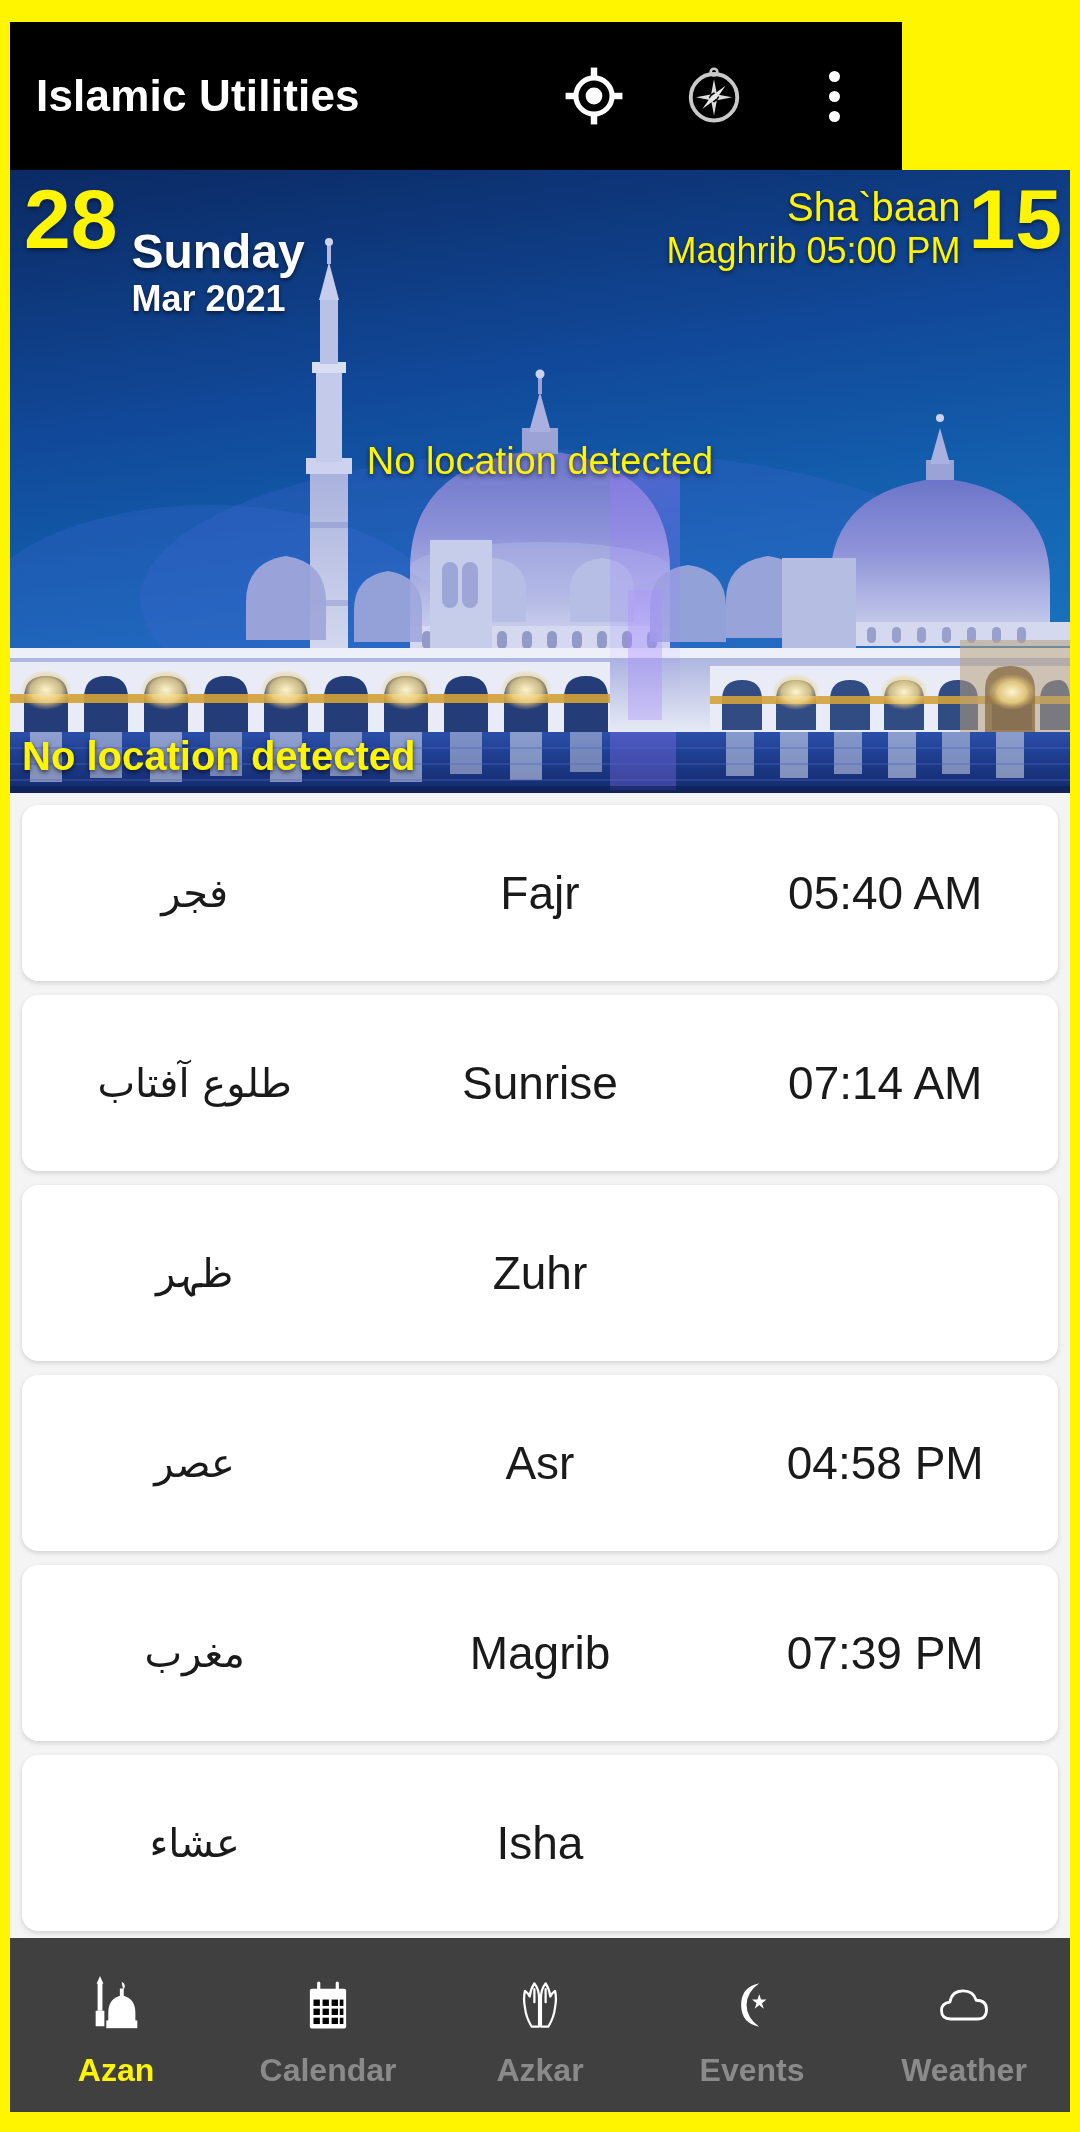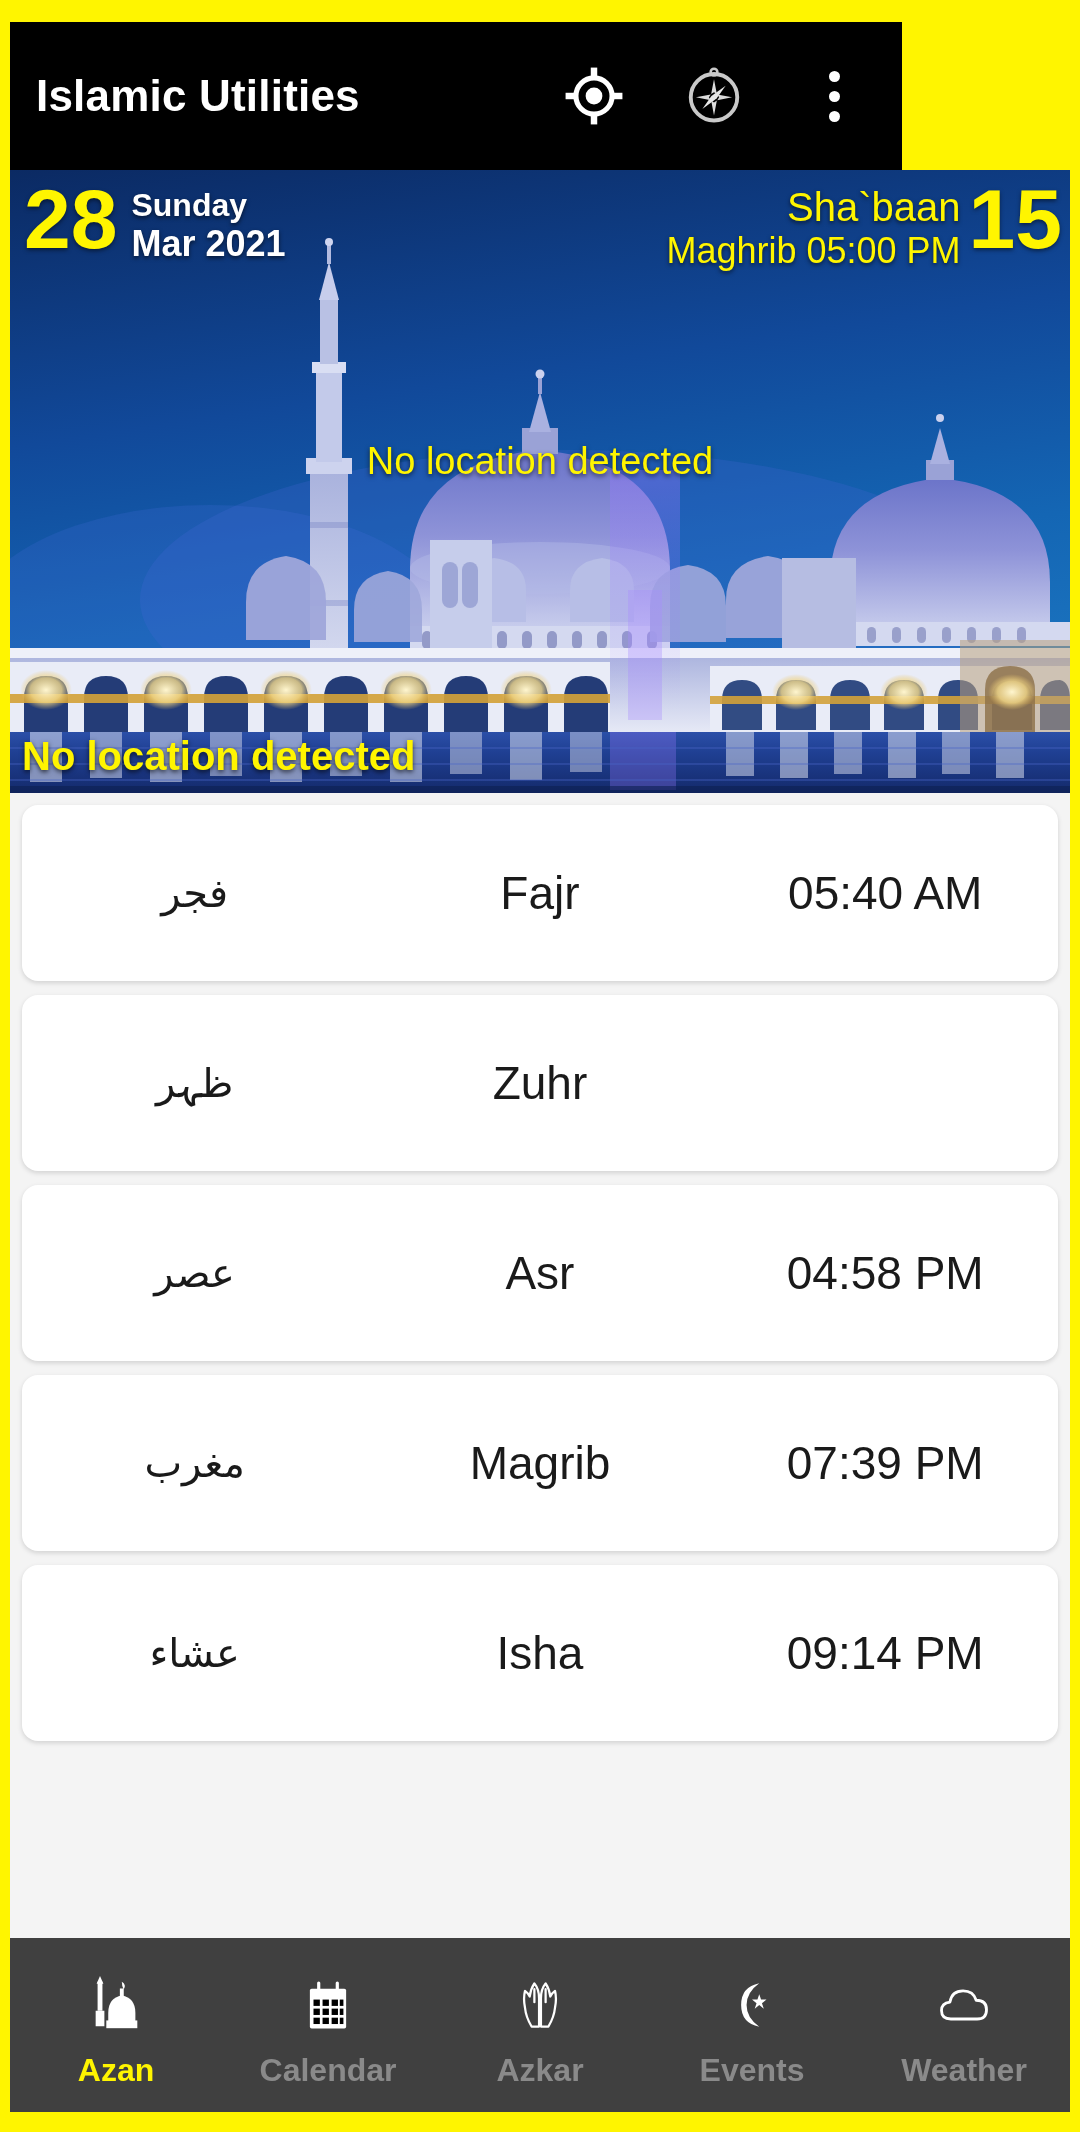--- a/index.html
+++ b/index.html
@@ -36,21 +36,21 @@
   .hero-overlay { position:absolute; inset:0; }
 
   .date-left {
     position:absolute; left:14px; top:8px; display:flex; align-items:flex-start; gap:14px;
   }
   .daynum {
     color:#FFF500; font-size:84px; font-weight:bold; line-height:.98;
     text-shadow:0 2px 4px rgba(0,0,0,.5);
   }
   .date-words { padding-top:10px; line-height:1.12; text-shadow:0 2px 4px rgba(0,0,0,.6); }
-  .dow { color:#ffffff; font-size:32px; font-weight:bold; }
+  .dow { color:#ffffff; font-size:48px; font-weight:bold;margin-top:37px; }
   .mon-line { font-size:36px; color:#ffffff; }
   .mon-line .mon { font-weight:bold; }
   .mon-line .yr { font-weight:bold; }
 
   .date-right {
     position:absolute; right:8px; top:8px; display:flex; align-items:flex-start; gap:8px;
   }
   .hij-words { text-align:right; padding-top:6px; line-height:1.15; text-shadow:0 2px 4px rgba(0,0,0,.6); }
   .hij-month { color:#FFF500; font-size:40px; }
   .hij-magrib { color:#FFF500; font-size:36px; }
@@ -359,20 +359,25 @@
   </div>
 
   <div class="list">
 
     <div class="card">
       <div class="col-ar">فجر</div>
       <div class="col-en">Fajr</div>
       <div class="col-tm">05:40 AM</div>
     </div>
 
+    <div class="card">
+      <div class="col-ar">طلوع آفتاب</div>
+      <div class="col-en">Sunrise</div>
+      <div class="col-tm">07:14 AM</div>
+    </div>
 
     <div class="card">
       <div class="col-ar">ظہر</div>
       <div class="col-en">Zuhr</div>
     </div>
 
     <div class="card">
       <div class="col-ar">عصر</div>
       <div class="col-en">Asr</div>
       <div class="col-tm">04:58 PM</div>
@@ -380,21 +385,20 @@
 
     <div class="card">
       <div class="col-ar">مغرب</div>
       <div class="col-en">Magrib</div>
       <div class="col-tm">07:39 PM</div>
     </div>
 
     <div class="card">
       <div class="col-ar">عشاء</div>
       <div class="col-en">Isha</div>
-      <div class="col-tm">09:14 PM</div>
     </div>
 
   </div>
 
   <div class="bottomnav">
 
     <div class="nav-item active">
       <div class="nav-icon">
         <svg viewBox="0 0 64 64" width="62" height="62">
           <rect x="13" y="10" width="5" height="30" fill="#fff"></rect>

